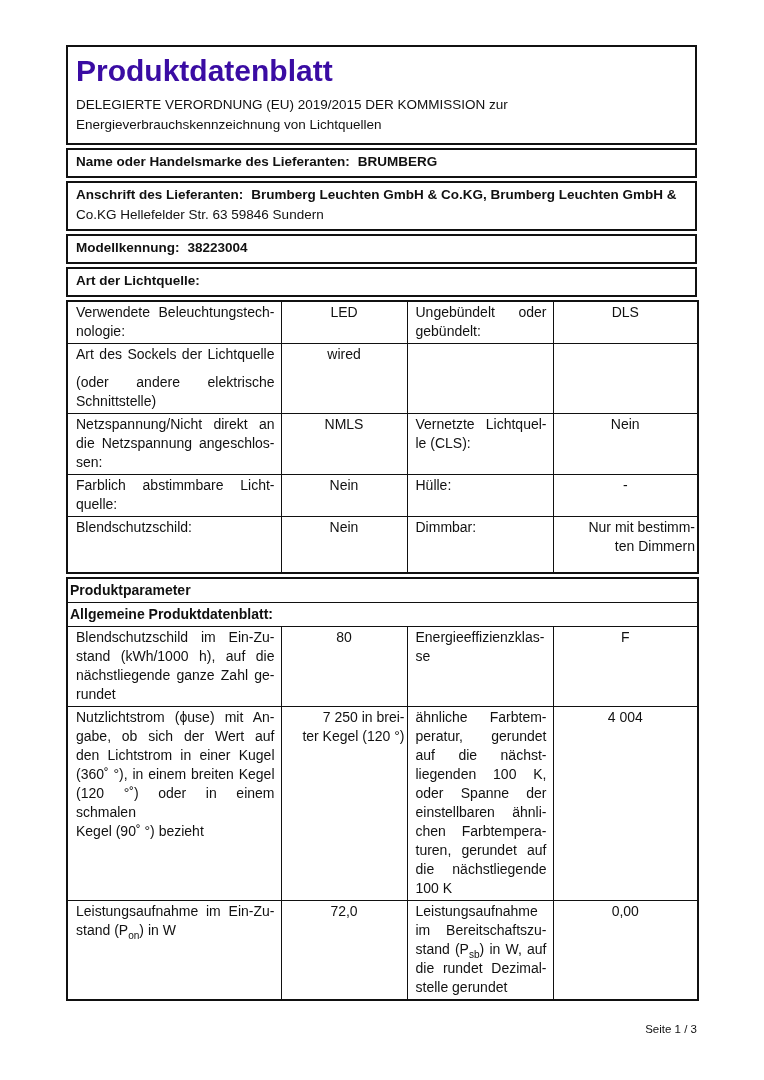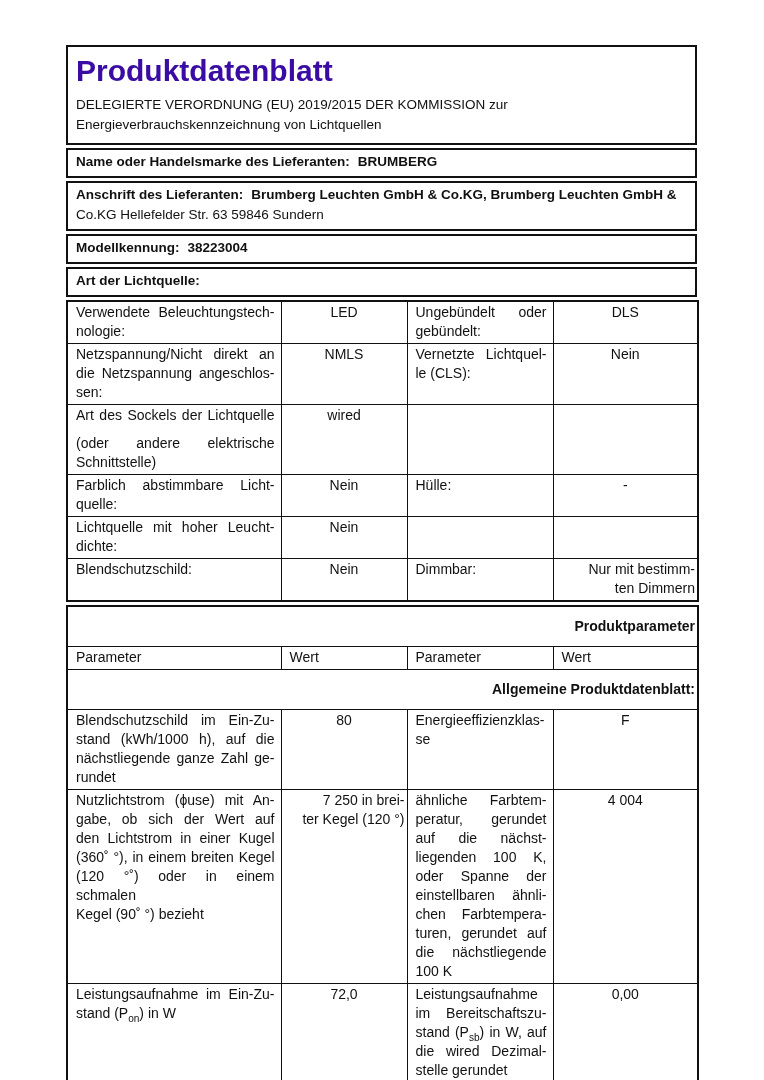--- a/index.html
+++ b/index.html
@@ -37,22 +37,22 @@
     font-size: 14px;
     border: 2px solid #111;
   }
   .grid td {
     border: 1px solid #111;
     vertical-align: top;
     line-height: 19px;
     padding: 1px 6px 2px 8px;
     overflow: hidden;
   }
-  .grid td.vc { text-align: center; padding: 1px 2px 2px 2px; }
-  .grid td.hc { text-align: right; font-weight: bold; padding: 10px 2px; }
+  .grid td.vc { text-align: center; padding: 1px 2px 16px 2px; }
+  .grid td.hc { text-align: left; font-weight: bold; padding: 2px 2px; }
 
   .jlines div, .jl { text-align: justify; text-align-last: justify; }
   .jlines div:last-child { text-align-last: left; }
   .jlines div:empty { height: 9px; }
   .clines div { text-align: right; }
   sub { font-size: 0.72em; line-height: 0; }
 
   .footer {
     width: 631px;
     text-align: right;
@@ -112,76 +112,63 @@
             <div class="jlines">
               <div>Ungebündelt oder</div>
               <div>gebündelt:</div>
             </div>
           </td>
         <td class="vc">DLS</td>
       </tr>
       <tr>
         <td>
             <div class="jlines">
-              <div>Netzspannung/Nicht direkt an</div>
-              <div>die Netzspannung angeschlos-</div>
-              <div>sen:</div>
-            </div>
-          </td>
-        <td class="vc">NMLS</td>
-        <td>
-            <div class="jlines">
-              <div>Vernetzte Lichtquel-</div>
-              <div>le (CLS):</div>
-            </div>
-          </td>
-        <td class="vc">Nein</td>
-      </tr>
-      <tr>
-        <td>
-            <div class="jlines">
               <div>Art des Sockels der Lichtquelle</div>
               <div></div>
               <div>(oder andere elektrische</div>
               <div>Schnittstelle)</div>
             </div>
           </td>
         <td class="vc">wired</td>
         <td>
             <div class="jlines"></div>
           </td>
         <td class="vc"></td>
       </tr>
       <tr>
         <td>
             <div class="jlines">
+              <div>Netzspannung/Nicht direkt an</div>
+              <div>die Netzspannung angeschlos-</div>
+              <div>sen:</div>
+            </div>
+          </td>
+        <td class="vc">NMLS</td>
+        <td>
+            <div class="jlines">
+              <div>Vernetzte Lichtquel-</div>
+              <div>le (CLS):</div>
+            </div>
+          </td>
+        <td class="vc">Nein</td>
+      </tr>
+      <tr>
+        <td>
+            <div class="jlines">
               <div>Farblich abstimmbare Licht-</div>
               <div>quelle:</div>
             </div>
           </td>
         <td class="vc">Nein</td>
         <td>
             <div class="jlines">
               <div>Hülle:</div>
             </div>
           </td>
         <td class="vc">-</td>
-      </tr>
-      <tr>
-        <td>
-            <div class="jlines">
-              <div>Lichtquelle mit hoher Leucht-</div>
-              <div>dichte:</div>
-            </div>
-          </td>
-        <td class="vc">Nein</td>
-        <td>
-            <div class="jlines"></div>
-          </td>
-        <td class="vc"></td>
       </tr>
       <tr>
         <td>
             <div class="jlines">
               <div>Blendschutzschild:</div>
             </div>
           </td>
         <td class="vc">Nein</td>
         <td>
             <div class="jlines">
@@ -201,26 +188,20 @@
   <table class="grid">
     <colgroup>
         <col class="col1">
         <col class="col2">
         <col class="col3">
         <col class="col4">
       </colgroup>
     <tbody>
       <tr>
         <td colspan="4" class="hc">Produktparameter</td>
-      </tr>
-      <tr>
-        <td>Parameter</td>
-        <td>Wert</td>
-        <td>Parameter</td>
-        <td>Wert</td>
       </tr>
       <tr>
         <td colspan="4" class="hc">Allgemeine Produktdatenblatt:</td>
       </tr>
       <tr>
         <td>
             <div class="jlines">
               <div>Blendschutzschild im Ein-Zu-</div>
               <div>stand (kWh/1000 h), auf die</div>
               <div>nächstliegende ganze Zahl ge-</div>
@@ -272,21 +253,21 @@
       <tr>
         <td>
           <div class="jl">Leistungsaufnahme im Ein-Zu-</div>
           <div><span>stand (P</span><sub>on</sub><span>) in W</span></div>
         </td>
         <td class="vc">72,0</td>
         <td>
           <div class="jl">Leistungsaufnahme</div>
           <div class="jl">im Bereitschaftszu-</div>
           <div class="jl"><span>stand (P</span><sub>sb</sub><span>) in W, auf</span></div>
-          <div class="jl">die wired Dezimal-</div>
+          <div class="jl">die rundet Dezimal-</div>
           <div>stelle gerundet</div>
         </td>
         <td class="vc">0,00</td>
       </tr>
     </tbody>
   </table>
 
   <div class="footer">Seite 1 / 3</div>
 </div>
 

